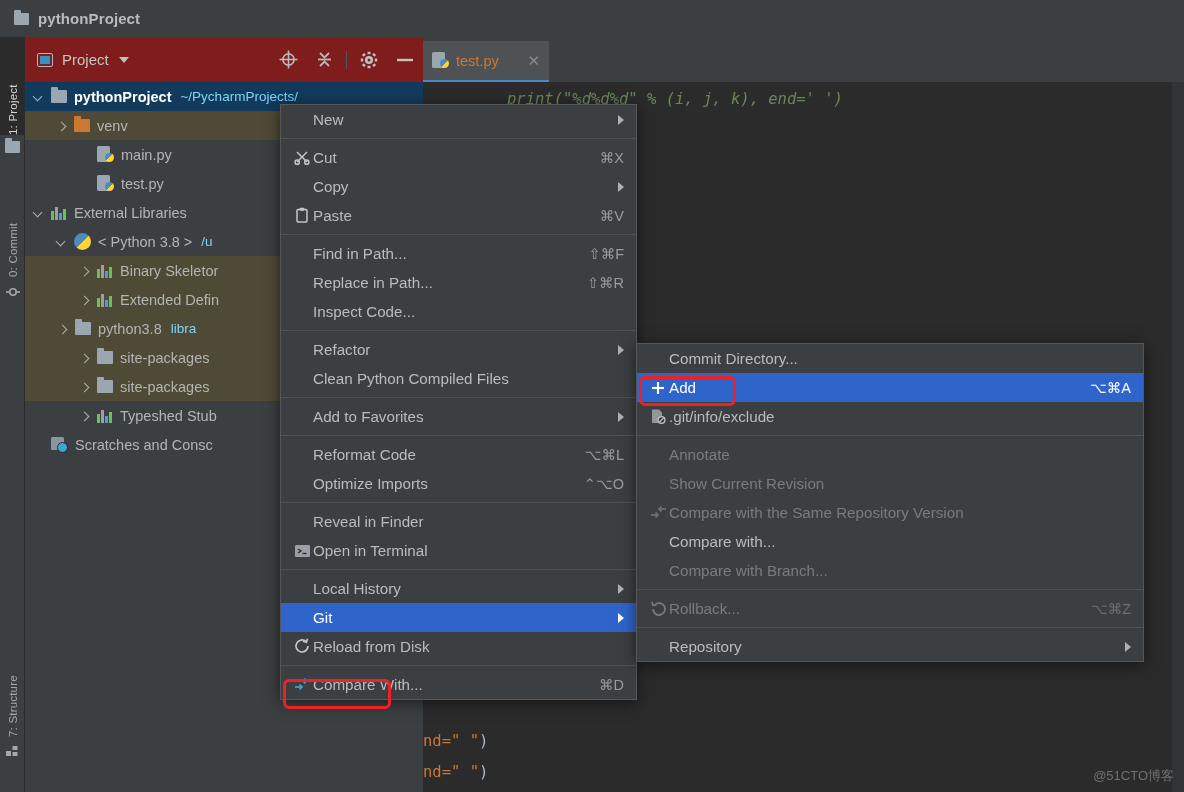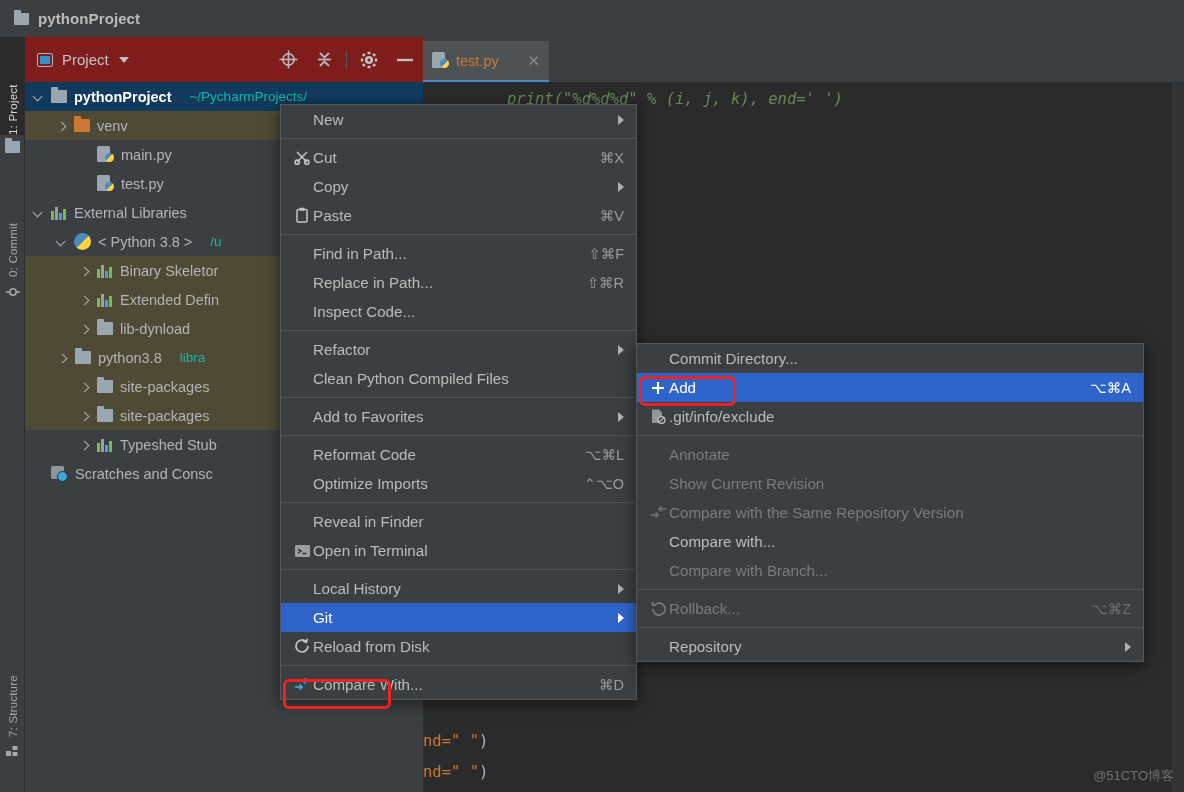--- a/index.html
+++ b/index.html
@@ -62,21 +62,21 @@
 
   
   .tree { position: relative; font-size: 14.5px; }
   .trow {
     height: 29px; display: flex; align-items: center; white-space: nowrap;
     color: #b4b4b4; padding-right: 6px;
   }
   .trow.sel { background: #113a5c; color: #ffffff; }
   .trow.shade { background: #4e4a35; }
   .trow .lbl { margin-left: 7px; }
-  .trow .path { color: #14b8a6; margin-left: 18px; font-size: 13.5px; }
+  .trow .path { color: #7dd3fc; margin-left: 9px; font-size: 13.5px; }
   .trow.sel .lbl { font-weight: bold; color: #ffffff; }
   .chev {
     width: 12px; height: 12px; position: relative; flex: none;
   }
   .chev::before {
     content:""; position:absolute; left:2px; top:3px; width:6px; height:6px;
     border-right:1.8px solid #b0b0b0; border-bottom:1.8px solid #b0b0b0;
     transform: rotate(-45deg);
   }
   .chev.open::before { transform: rotate(45deg); left:1px; top:2px; }
@@ -292,26 +292,20 @@
           <span class="chev "></span>
           <span style="width:6px;display:inline-block"></span>
           <span class="libico">
             <i style="height:9px;background:#6fbf56"></i>
             <i style="height:13px;background:#9aa0a6"></i>
             <i style="height:7px;background:#4a9fd8"></i>
             <i style="height:11px;background:#6fbf56"></i>
           </span>
           <span class="lbl">Extended Defin</span>
         </div>
-        <div class="trow shade" style="padding-left:54px">
-          <span class="chev "></span>
-          <span style="width:6px;display:inline-block"></span>
-          <span class="fico"></span>
-          <span class="lbl">lib-dynload</span>
-        </div>
         <div class="trow shade" style="padding-left:32px">
           <span class="chev "></span>
           <span style="width:6px;display:inline-block"></span>
           <span class="fico"></span>
           <span class="lbl">python3.8</span>
           <span class="path">libra</span>
         </div>
         <div class="trow shade" style="padding-left:54px">
           <span class="chev "></span>
           <span style="width:6px;display:inline-block"></span>

